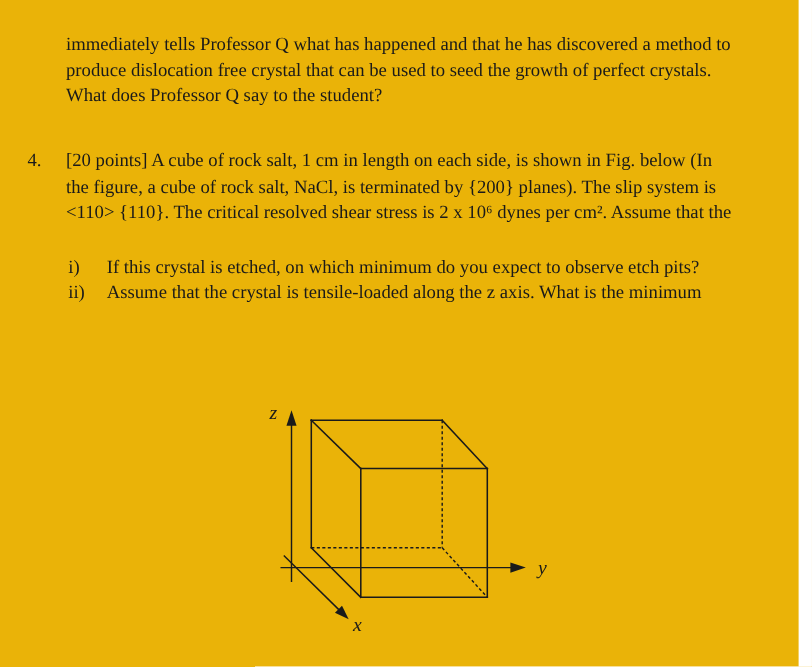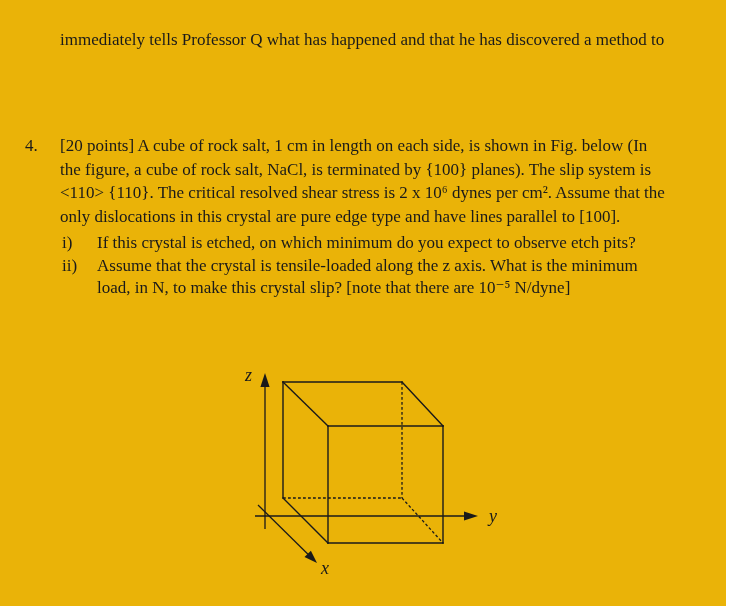--- a/index.html
+++ b/index.html
@@ -71,43 +71,43 @@
     fill: #1a1a1a;
   }
 </style>
 </head>
 <body>
 
 <div class="page">
 
   <div class="intro">
     <div class="tline">immediately tells Professor Q what has happened and that he has discovered a method to</div>
+    <div class="tline">produce dislocation free crystal that can be used to seed the growth of perfect crystals.</div>
+    <div class="tline">What does Professor Q say to the student?</div>
   </div>
 
   <div class="qnum">4.</div>
 
   <div class="statement">
     <div class="tline">[20 points] A cube of rock salt, 1 cm in length on each side, is shown in Fig. below (In</div>
-    <div class="tline">the figure, a cube of rock salt, NaCl, is terminated by {100} planes). The slip system is</div>
+    <div class="tline">the figure, a cube of rock salt, NaCl, is terminated by {200} planes). The slip system is</div>
     <div class="tline">&lt;110&gt; {110}. The critical resolved shear stress is 2 x 10⁶ dynes per cm². Assume that the</div>
-    <div class="tline">only dislocations in this crystal are pure edge type and have lines parallel to [100].</div>
   </div>
 
   <div class="subq">
     <div class="subq-row">
       <div class="subq-marker">i)</div>
       <div>
         <div class="tline">If this crystal is etched, on which minimum do you expect to observe etch pits?</div>
       </div>
     </div>
     <div class="subq-row">
       <div class="subq-marker">ii)</div>
       <div>
         <div class="tline">Assume that the crystal is tensile-loaded along the z axis. What is the minimum</div>
-        <div class="tline">load, in N, to make this crystal slip? [note that there are 10⁻⁵ N/dyne]</div>
       </div>
     </div>
   </div>
 
   <svg class="figure" width="280" height="240" viewBox="0 0 280 240">
 
     <g stroke="#1a1a1a" stroke-width="1.3" stroke-dasharray="2.8 2.2" fill="none">
       <line x1="162" y1="20" x2="162" y2="136"></line>
       <line x1="43" y1="136" x2="162" y2="136"></line>
       <line x1="162" y1="136" x2="203" y2="181"></line>

